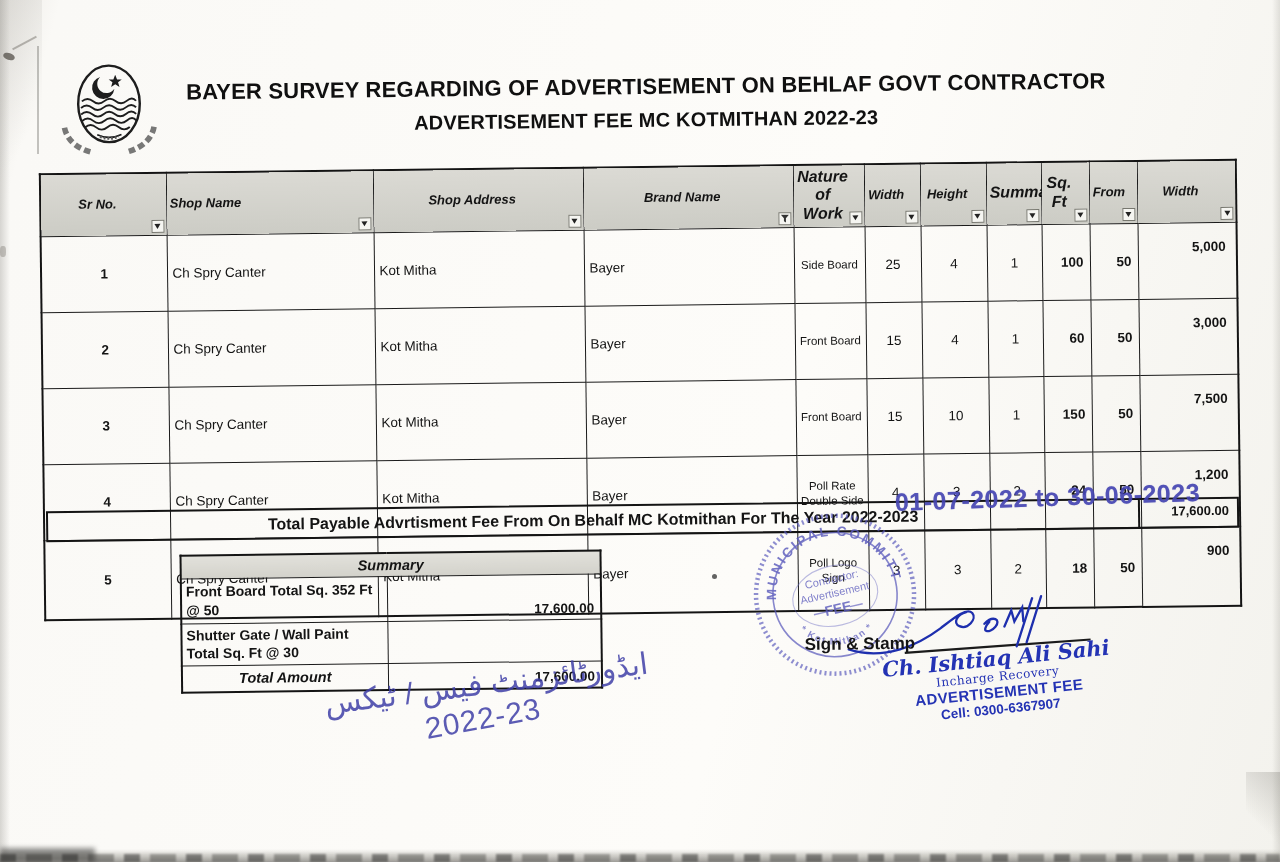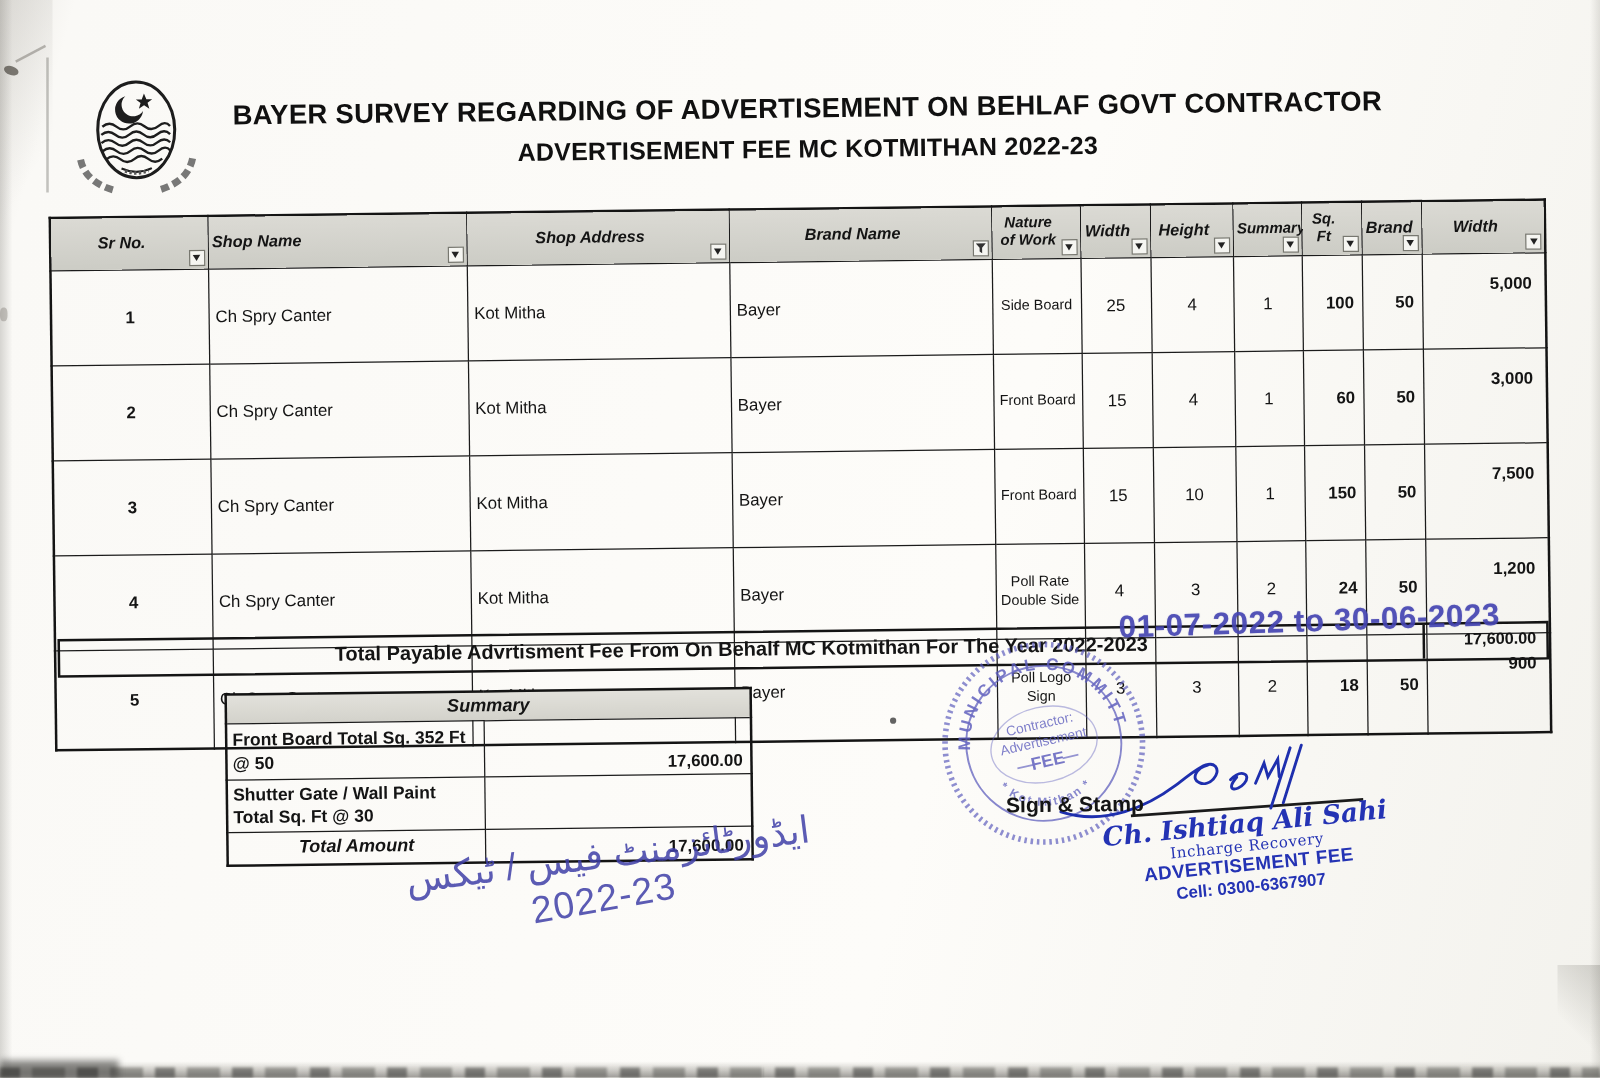--- a/index.html
+++ b/index.html
@@ -33,21 +33,21 @@
   .title{position:absolute;left:60px;right:40px;top:74px;text-align:center;color:#101010;}
   .title .l1{font-size:22px;font-weight:bold;letter-spacing:.2px;}
   .title .l2{font-size:20px;font-weight:bold;margin-top:9px;letter-spacing:.2px;}
 
   
   table.main{position:absolute;left:42px;top:166px;width:1196px;border-collapse:collapse;table-layout:fixed;}
   table.main th,table.main td{border:1.6px solid #1b1b1b;}
   table.main{border:2.5px solid #141414;}
   th.h{position:relative;height:35px;font-style:italic;font-weight:bold;font-size:13px;
     background:linear-gradient(180deg,#dbdad4 0%,#ccccc5 100%);padding:2px 15px 4px 3px;vertical-align:middle;}
-  th.h.small{font-size:12px;line-height:1.15;margin-top:20px;}
+  th.h.small{font-size:16px;line-height:1.15;margin-top:20px;}
   th.h.left{text-align:left;}
   .fbox{position:absolute;right:2px;bottom:2px;width:13px;height:13px;background:#f5f5f1;
     border:1px solid #77776f;display:flex;align-items:center;justify-content:center;box-sizing:border-box;}
   .arrow{width:0;height:0;border-left:3.5px solid transparent;border-right:3.5px solid transparent;border-top:5px solid #222;}
   td.cell{height:57px;font-size:13.5px;vertical-align:middle;padding:2px 3px;}
   tr.r5 td.cell{height:60px;}
   td.c0{text-align:center;font-weight:bold;}
   td.c1,td.c2,td.c3{text-align:left;padding-left:5px;}
   td.c4{text-align:center;font-size:11.5px;line-height:1.3;font-weight:normal;}
   td.c5,td.c6,td.c7{text-align:center;font-weight:normal;}
@@ -153,21 +153,21 @@
             </span></th>
       <th class="h"><span>Height</span><span class="fbox">
               <span class="arrow"></span>
             </span></th>
       <th class="h small"><span>Summary</span><span class="fbox">
               <span class="arrow"></span>
             </span></th>
       <th class="h small"><span>Sq. Ft</span><span class="fbox">
               <span class="arrow"></span>
             </span></th>
-      <th class="h"><span>Brand</span><span class="fbox">
+      <th class="h"><span>From</span><span class="fbox">
               <span class="arrow"></span>
             </span></th>
       <th class="h"><span>Width</span><span class="fbox">
               <span class="arrow"></span>
             </span></th>
     </tr>
     <tr>
       <td class="cell c0">1</td>
       <td class="cell c1">Ch Spry Canter</td>
       <td class="cell c2">Kot Mitha</td>

